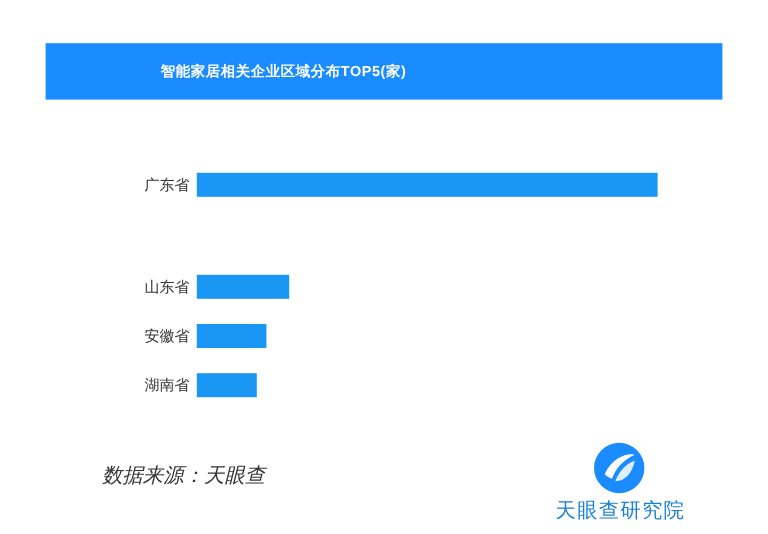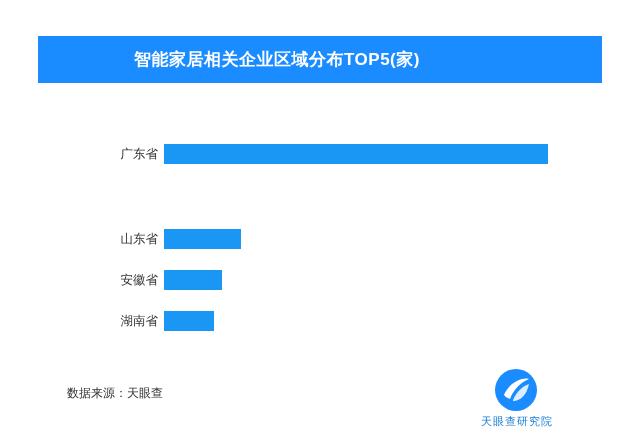--- a/index.html
+++ b/index.html
@@ -44,21 +44,21 @@
     left: 0;
     top: 36px;
     width: 564px;
     height: 47px;
     background: #1a8cff;
     display: flex;
     align-items: center;
   }
   .title-text {
     color: #ffffff;
-    font-size: 17px;
+    font-size: 12px;
     font-weight: bold;
     letter-spacing: 0.5px;
     margin-left: 96px;
     white-space: nowrap;
   }
 
   .plot {
     position: absolute;
     left: 0;
     top: 115px;
@@ -92,25 +92,26 @@
 
   .source {
     position: absolute;
     left: 0;
     top: 385px;
     width: 564px;
     height: 20px;
   }
   .source-text {
     position: absolute;
-    left: 29px;
+    left: 47px;
     top: 0;
-    font-size: 12px;
+    font-size: 17px;
     color: #333333;
     white-space: nowrap;
+    font-style: italic;
   }
 
   .logo {
     position: absolute;
     right: 30px;
     top: 368px;
     width: 110px;
     height: 62px;
   }
   .logo-mark {
@@ -119,21 +120,21 @@
     top: 0;
     width: 44px;
     height: 44px;
   }
   .logo-text {
     position: absolute;
     left: 0;
     top: 46px;
     width: 110px;
     text-align: center;
-    font-size: 11px;
+    font-size: 17px;
     color: #1a7fd4;
     letter-spacing: 1px;
     white-space: nowrap;
   }
 </style>
 </head>
 <body>
 
 <div id="canvas">
 

